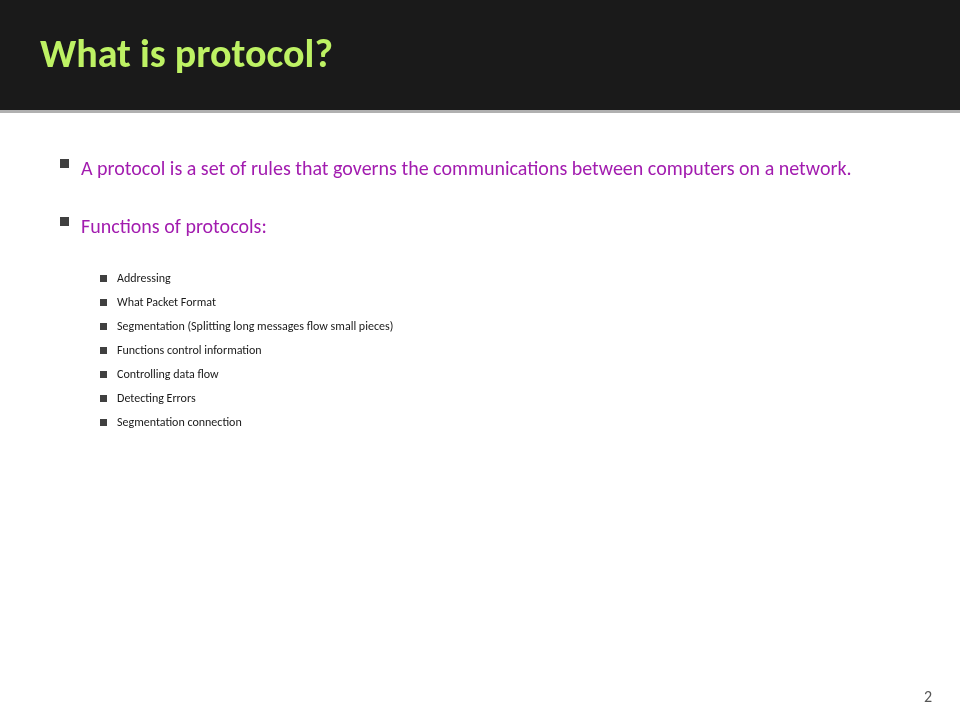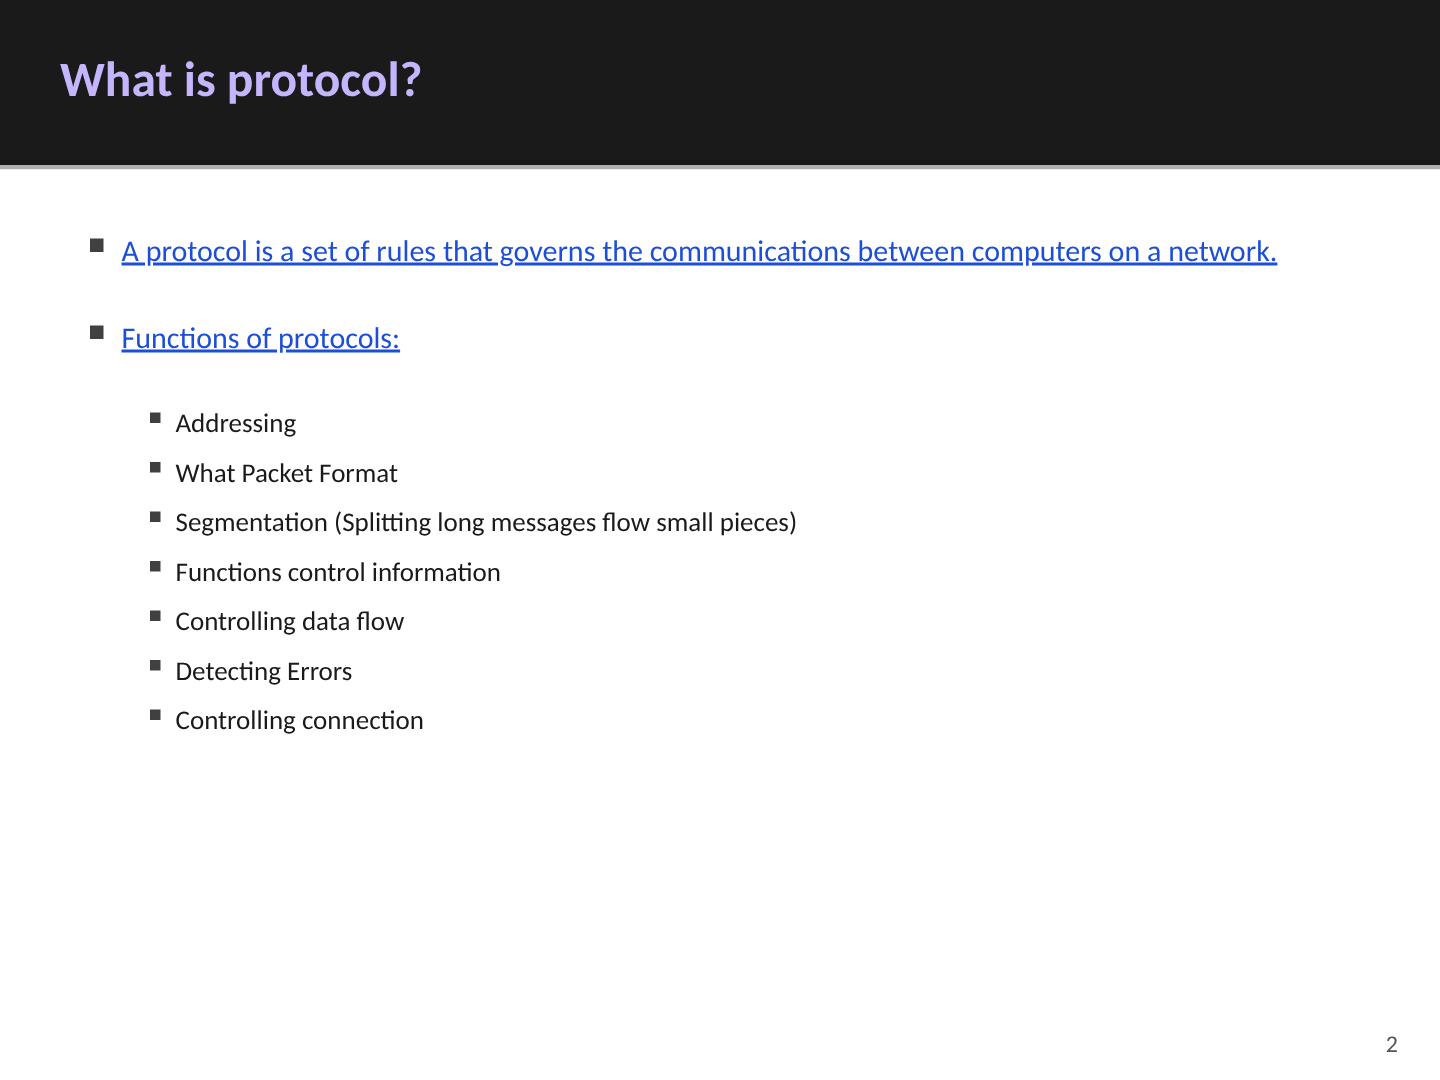--- a/index.html
+++ b/index.html
@@ -26,22 +26,22 @@
 
     .header {
       background: #1a1a1a;
       padding: 18px 40px 22px 40px;
       min-height: 110px;
       display: flex;
       align-items: center;
     }
 
     .header h1 {
-      color: #c4b5fd;
-      font-size: 33px;
+      color: #bef264;
+      font-size: 40px;
       font-weight: bold;
       font-family: 'Calibri', 'Arial', sans-serif;
     }
 
     .divider {
       height: 3px;
       background: #b0b0b0;
       width: 100%;
     }
 
@@ -55,43 +55,42 @@
     }
 
     .bullet-main {
       display: flex;
       align-items: flex-start;
       margin-bottom: 28px;
     }
 
     .bullet-main .bullet-text {
       font-size: 20px;
-      color: #1d4ed8;
+      color: #a21caf;
       line-height: 1.5;
       text-align: justify;
-      text-decoration: underline;
     }
 
     .bullet-section {
       margin-bottom: 20px;
     }
 
     .sub-bullets {
       margin-left: 40px;
       margin-top: 8px;
     }
 
     .bullet-sub {
       display: flex;
       align-items: flex-start;
       margin-bottom: 6px;
     }
 
     .bullet-sub .bullet-text-sub {
-      font-size: 18px;
+      font-size: 12px;
       color: #1a1a1a;
       line-height: 1.5;
     }
 
     .page-number {
       position: absolute;
       bottom: 14px;
       right: 28px;
       font-size: 16px;
       color: #555555;
@@ -169,21 +168,21 @@
           <span class="bullet-text-sub">Controlling data flow</span>
         </div>
 
         <div class="bullet-sub">
           <span class="sq-bullet-sub"></span>
           <span class="bullet-text-sub">Detecting Errors</span>
         </div>
 
         <div class="bullet-sub">
           <span class="sq-bullet-sub"></span>
-          <span class="bullet-text-sub">Controlling connection</span>
+          <span class="bullet-text-sub">Segmentation connection</span>
         </div>
 
       </div>
     </div>
 
   </div>
 
   <div class="page-number">2</div>
 
 </div>

